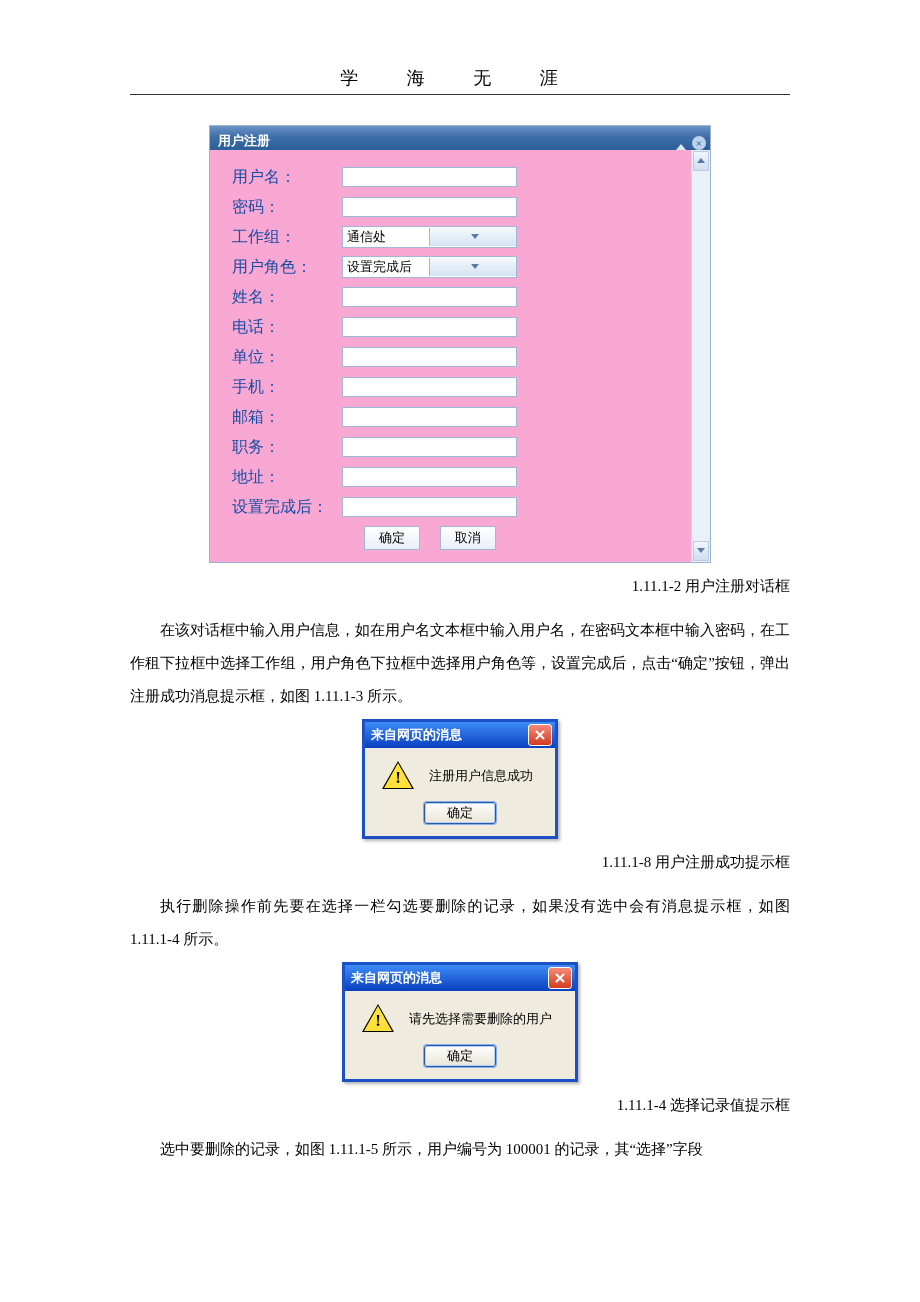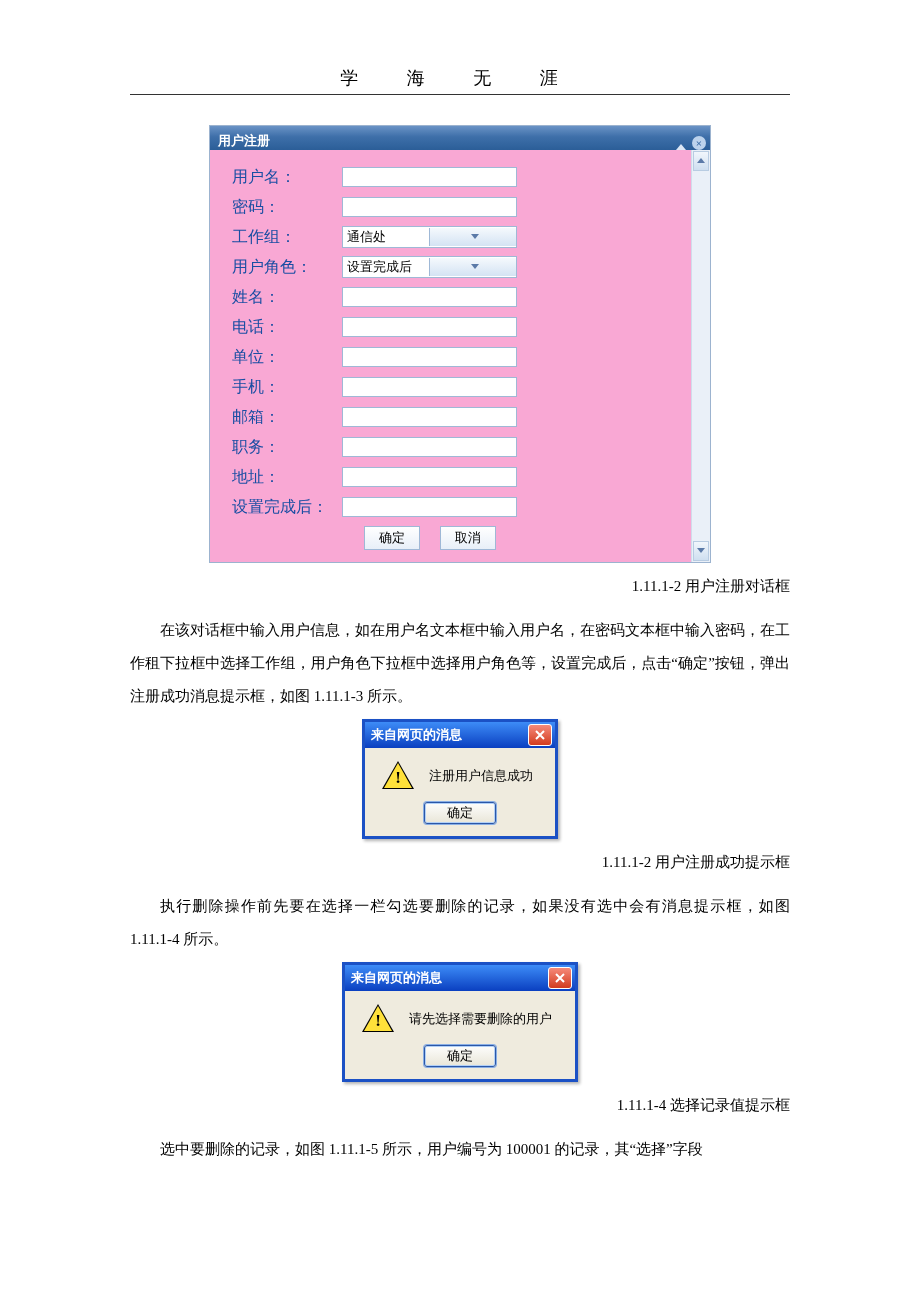--- a/index.html
+++ b/index.html
@@ -168,21 +168,21 @@
             <div class="warn-tri2"></div>
             <div class="warn-ex">!</div>
         </div>
         <span class="msg-text">注册用户信息成功</span>
       </div>
       <div class="msg-btnrow">
         <span class="xpbtn">确定</span>
       </div>
     </div>
 
-    <div class="caption">1.11.1-2 用户注册成功提示框</div>
+    <div class="caption">1.11.1-8 用户注册成功提示框</div>
 
     <p class="body">执行删除操作前先要在选择一栏勾选要删除的记录，如果没有选中会有消息提示框，如图 1.11.1-4 所示。</p>
 
     <div class="msg msg2">
       <div class="msg-title">
         <span>来自网页的消息</span>
         <span class="sp"></span>
         <span class="msg-close">
             <svg width="10" height="10">
               <path d="M1 1 L9 9 M9 1 L1 9" stroke="#fff" stroke-width="2"></path>

